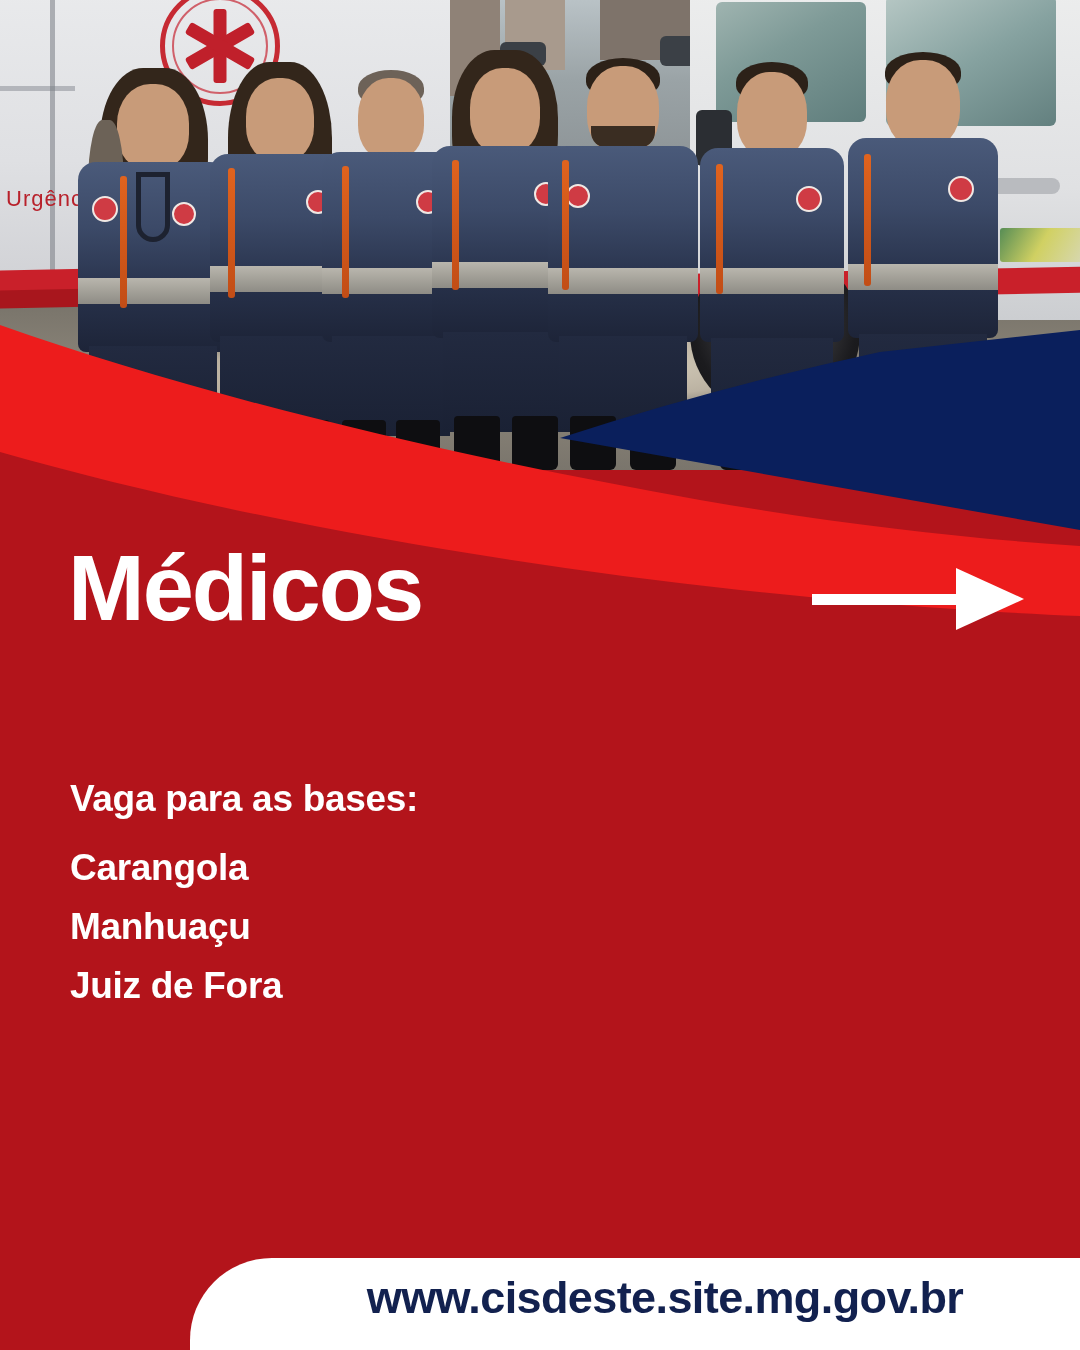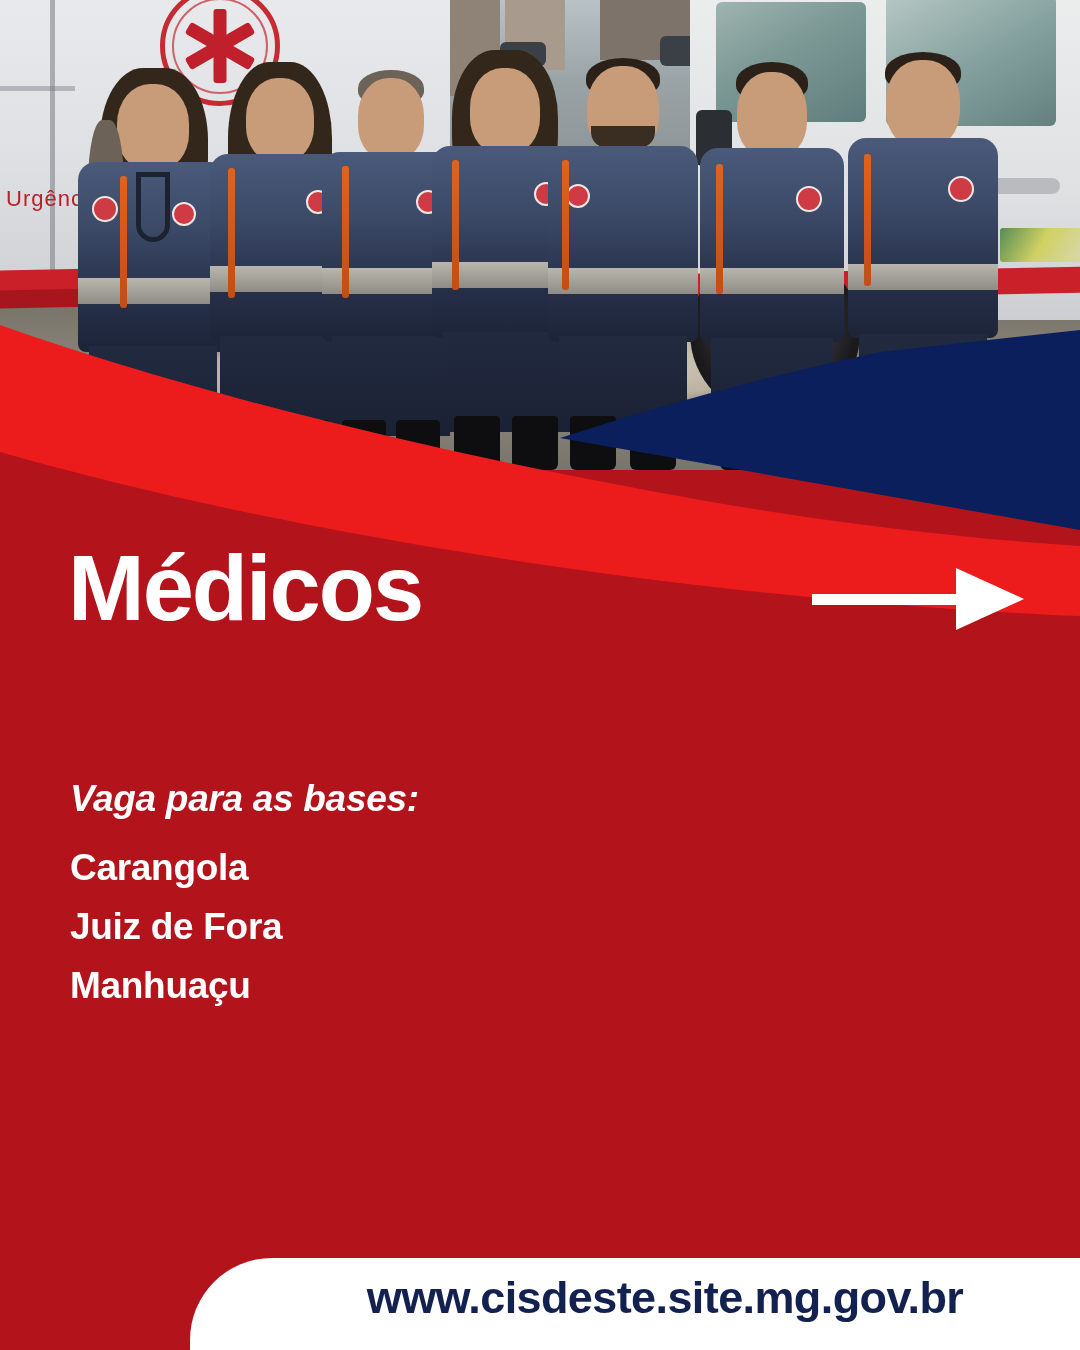--- a/index.html
+++ b/index.html
@@ -192,21 +192,20 @@
     position:absolute; left:70px; top:672px;
     color:#ffffff; font-size:41px; font-weight:normal;
     letter-spacing:-.5px;
     font-family:"Liberation Sans", sans-serif;
   }
   .bases-label{
     position:absolute; left:70px; top:778px;
     color:#ffffff; font-size:37px; font-weight:bold;
     letter-spacing:-.3px;
     font-family:"Liberation Sans", sans-serif;
-    font-style:italic;
   }
   .bases-list{
     position:absolute; left:70px; top:838px;
     color:#ffffff; font-size:37px; font-weight:bold;
     letter-spacing:-.3px; line-height:59px;
     list-style:none;
     font-family:"Liberation Sans", sans-serif;
   }
   .arrow{
     position:absolute; left:812px; top:568px; width:212px; height:62px;
@@ -399,22 +398,22 @@
     <div class="arrow">
       <div class="shaft"></div>
       <div class="headtri"></div>
     </div>
 
 
     <div class="bases-label">Vaga para as bases:</div>
 
     <ul class="bases-list">
       <li>Carangola</li>
+      <li>Manhuaçu</li>
       <li>Juiz de Fora</li>
-      <li>Manhuaçu</li>
     </ul>
 
 
     <div class="url-panel">
       <div class="url-text">www.cisdeste.site.mg.gov.br</div>
     </div>
 
   </div>
 </div>
 

